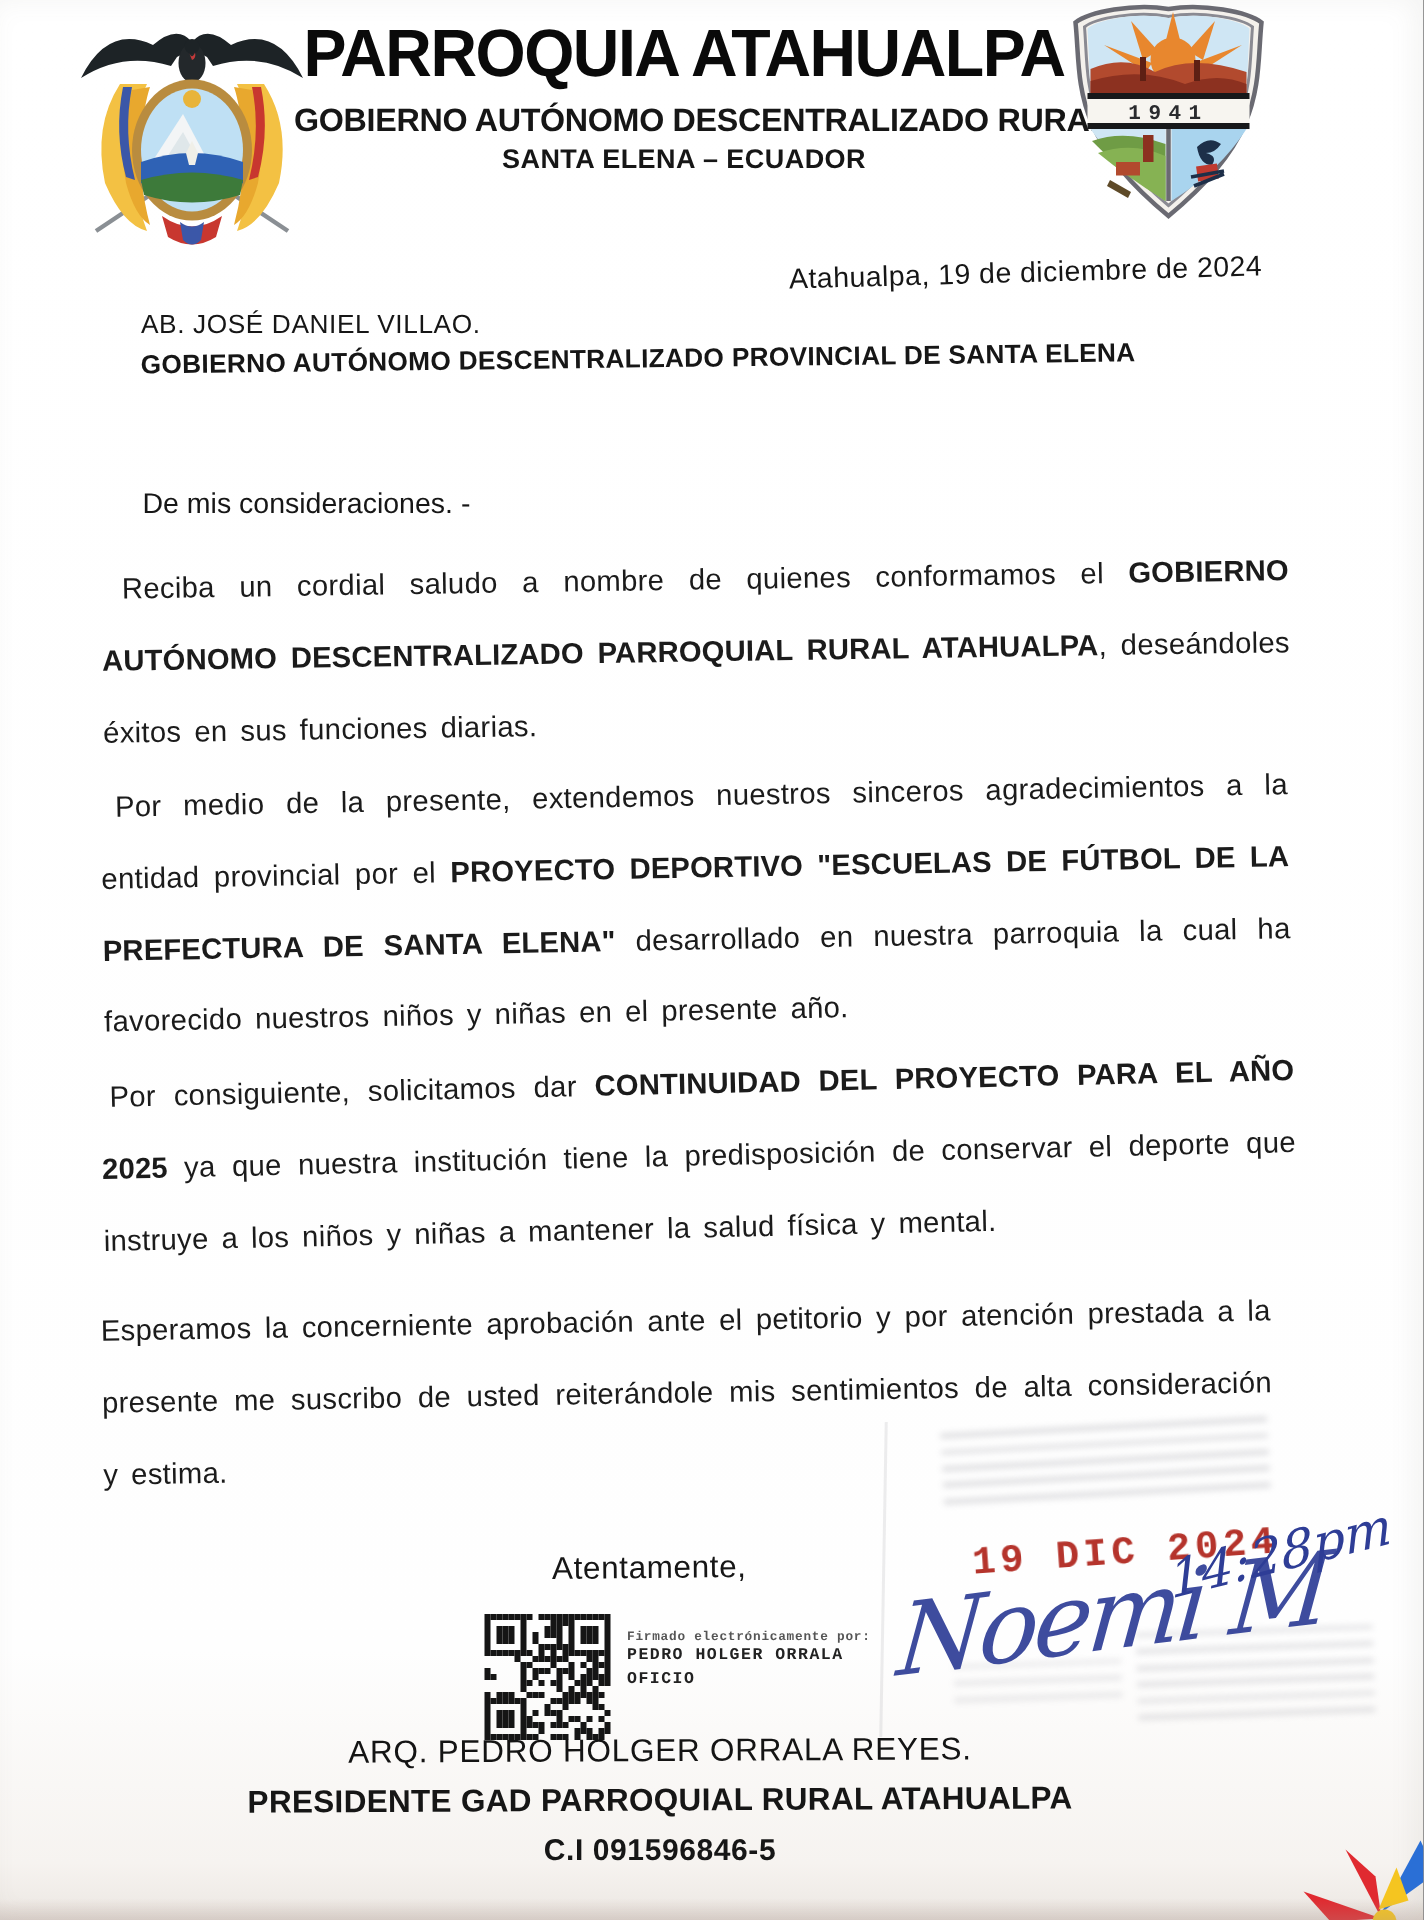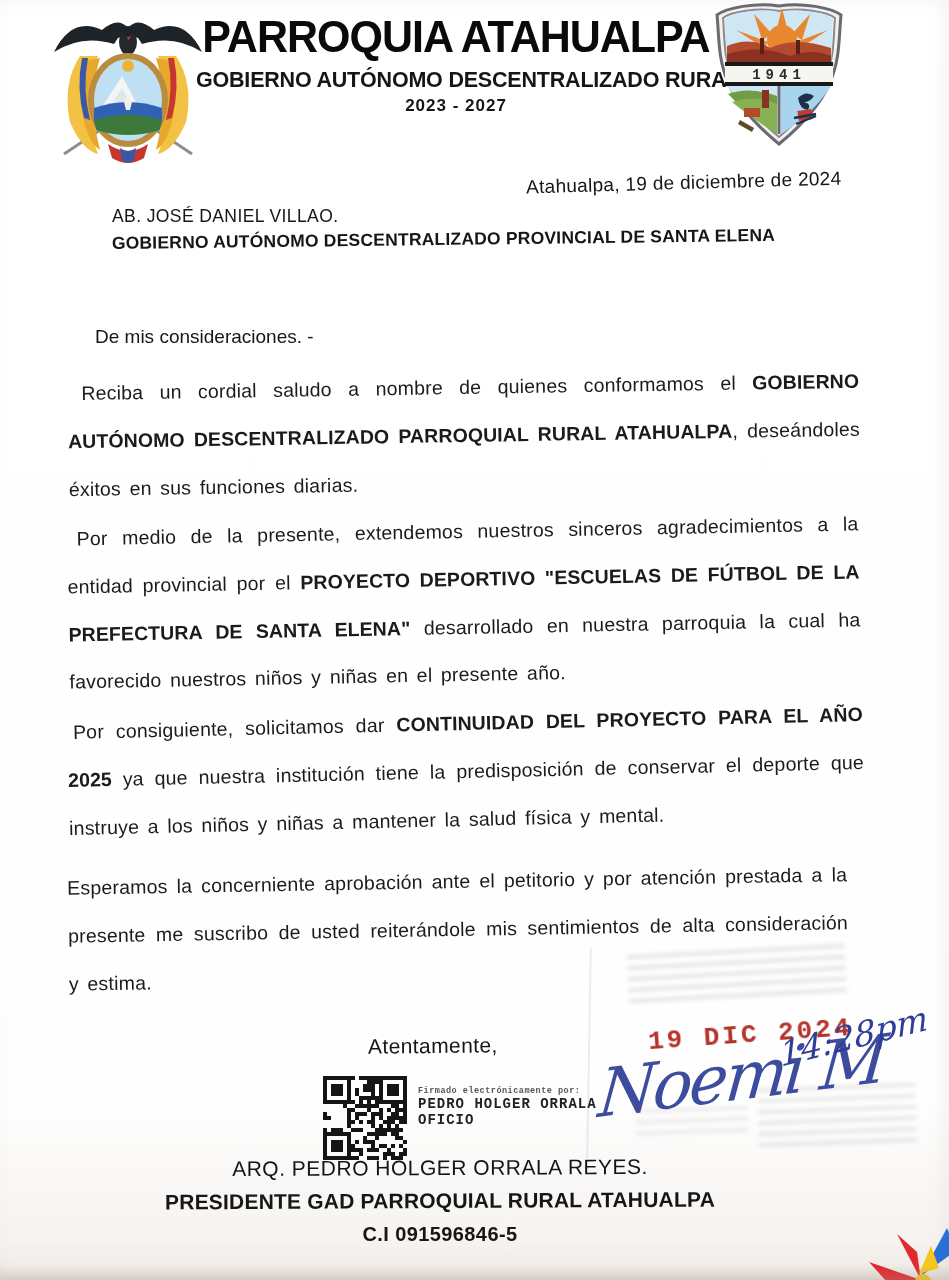--- a/index.html
+++ b/index.html
@@ -19,21 +19,21 @@
   .sub1 { font-size:21.5px; font-weight:bold; margin-top:7px; letter-spacing:-0.2px; white-space:nowrap; }
   .sub2 { font-size:18px; font-weight:bold; margin-top:3px; letter-spacing:0.3px; }
   .sub3 { font-size:17px; font-weight:bold; margin-top:3px; letter-spacing:0.3px; }
   .sub4 { font-size:17px; font-weight:bold; margin-top:3px; letter-spacing:1px; }
   
   .oficio { position:absolute; right:124px; top:147px; font-size:18px; font-weight:bold;
             letter-spacing:0.2px; }
   .dateline { position:absolute; right:108px; top:172px; font-size:19px;
               transform:rotate(-1.6deg); letter-spacing:0.3px; }
   
-  .recipient { position:absolute; left:112px; top:203px; line-height:27px; }
+  .recipient { position:absolute; left:94px; top:203px; line-height:27px; }
   .rcp1 { font-size:17.5px; font-weight:500; letter-spacing:0.4px; }
   .rcp2 { font-size:17.5px; font-weight:bold; letter-spacing:0.3px; }
   .rcp3 { font-size:17.5px; font-weight:bold; letter-spacing:0.2px; transform:rotate(-0.7deg);
           transform-origin:left bottom; }
   
   .salutation { position:absolute; left:95px; top:326px; font-size:19px; }
   .para { position:absolute; left:68px; width:792px; font-size:19.5px; line-height:2.45;
           text-align:justify; word-spacing:3px; letter-spacing:0.2px; color:#1b1b1b; }
   .para b { letter-spacing:0.1px; }
   .p1 { top:364px; transform:rotate(-0.9deg); text-indent:14px; }
@@ -42,21 +42,21 @@
   .p4 { top:858px; transform:rotate(-1.0deg); width:780px; }
   .closing { position:absolute; left:368px; top:1034px; font-size:21px; letter-spacing:0.4px;
              transform:rotate(-0.6deg); }
   
   .qr-wrap { position:absolute; left:323px; top:1076px; width:88px; height:84px; }
   #qr { position:relative; width:84px; height:84px; }
   #qr i { position:absolute; width:4px; height:4px; background:#151515; }
   .esign-text { position:absolute; left:418px; top:1086px; font-family:"Liberation Mono", monospace; }
   .esign-caption { font-size:8.5px; font-weight:bold; color:#555; letter-spacing:0.5px;
                    filter:blur(0.4px); }
-  .esign-name { font-size:14px; font-weight:bold; color:#222; letter-spacing:1px;
+  .esign-name { font-size:11px; font-weight:bold; color:#222; letter-spacing:1px;
                 line-height:16px; filter:blur(0.2px); }
   
   .smudge { position:absolute; filter:blur(2.2px);
             background:repeating-linear-gradient(180deg,#8d8d96 0 3px,transparent 3px 11px); }
   .smudge-a { left:628px; top:950px; width:218px; height:48px; transform:rotate(-3deg); opacity:.30; }
   .smudge-b { left:758px; top:1086px; width:158px; height:58px; transform:rotate(-2deg); opacity:.26; }
   .smudge-c { left:636px; top:1108px; width:112px; height:30px; transform:rotate(-2deg); opacity:.20; }
   .stamp-edge { position:absolute; left:588px; top:948px; width:2px; height:210px;
                 background:#9a9aa2; opacity:.18; transform:rotate(1deg); }
   .stamp-date { position:absolute; left:648px; top:1020px; font-family:"Liberation Mono", monospace;
@@ -111,21 +111,21 @@
       <path d="M82,98 l4,-8 l4,8 l-2,8 l-4,0 Z" fill="#f0efe8"></path>
 
       <path d="M66,140 q20,14 40,0 l-4,14 q-16,10 -32,0 Z" fill="#c8372f"></path>
       <path d="M78,144 q8,6 16,0 l-2,12 q-6,6 -12,0 Z" fill="#3b57a8"></path>
     </svg>
   </div>
 
   <div class="head-center">
     <div class="org-title">PARROQUIA ATAHUALPA</div>
     <div class="sub1">GOBIERNO AUTÓNOMO DESCENTRALIZADO RURAL</div>
-    <div class="sub4">2023 - 2027</div>
+    <div class="sub2">SANTA ELENA – ECUADOR</div>
   </div>
 
   <div class="coat-right">
     <svg width="158" height="148" viewBox="0 0 158 148">
       <path d="M79,4 C56,0 26,6 17,13 C21,52 13,88 79,142 C145,88 137,52 141,13 C132,6 102,0 79,4 Z" fill="#f4f1ec" stroke="#6a6a72" stroke-width="3"></path>
       <path d="M79,9 C58,5 30,10 23,16 C26,52 20,86 79,135 C138,86 132,52 135,16 C128,10 100,5 79,9 Z" fill="none" stroke="#8a8a92" stroke-width="2"></path>
 
       <path d="M79,10 C59,6 32,11 25,17 L27,60 L131,60 L133,17 C126,11 99,6 79,10 Z" fill="#cfe6f4"></path>
       <g fill="#e8872e">
         <circle cx="82" cy="38" r="15"></circle>

